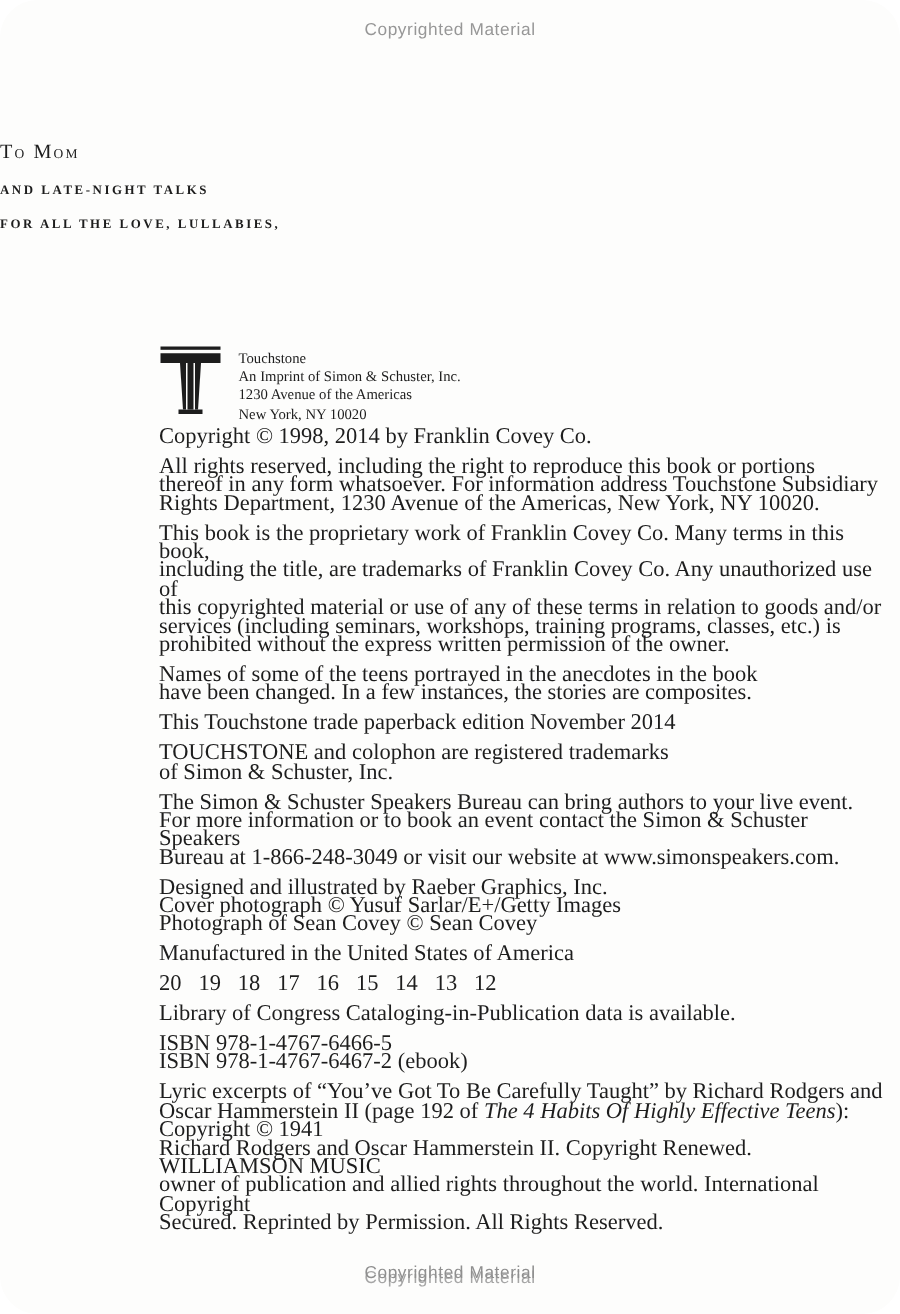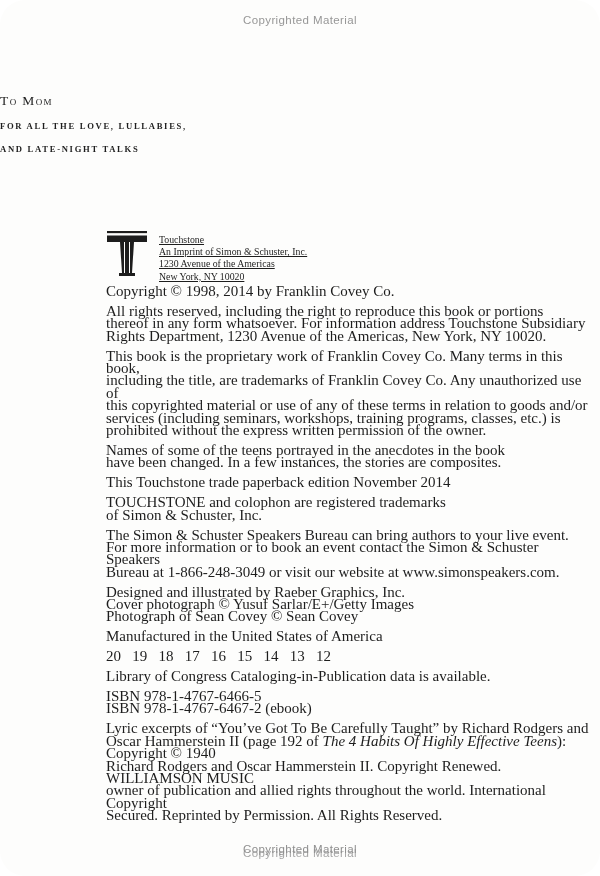--- a/index.html
+++ b/index.html
@@ -43,39 +43,39 @@
     font-weight:bold;
     font-weight:600;
   }
   .dedication-line + .dedication-line { margin-top:13px; }
   .imprint {
     position:absolute; top:230px; left:106px;
     display:flex; align-items:flex-start; gap:11px;
   }
   .logo-box { width:42px; height:48px; }
   .logo-box svg { display:block; width:42px; height:48px; }
-  .imprint-text { font-size:9.8px; line-height:12.2px; padding-top:4px;text-decoration:underline; }
+  .imprint-text { font-size:9.8px; line-height:12.2px; padding-top:4px; }
   .body-block {
     position:absolute; top:285px; left:106px; width:486px;
     font-size:15px; line-height:12.4px;
   }
   .para { white-space:pre-wrap; margin-bottom:7.5px; }
   .italic { font-style:italic; }
 </style>
 </head>
 <body>
 
 <div class="page">
 
   <div class="watermark watermark-top">Copyrighted Material</div>
 
   <div class="dedication">
     <div class="dedication-title">To Mom</div>
+    <div class="dedication-line">AND LATE-NIGHT TALKS</div>
     <div class="dedication-line">FOR ALL THE LOVE, LULLABIES,</div>
-    <div class="dedication-line">AND LATE-NIGHT TALKS</div>
   </div>
 
   <div class="imprint">
     <div class="logo-box">
       <svg viewBox="0 0 42 48" xmlns="http://www.w3.org/2000/svg" aria-hidden="true">
         <rect x="1" y="1" width="40" height="2.2" fill="#1d1d1d"></rect>
         <rect x="1" y="5.5" width="40" height="6.5" fill="#1d1d1d"></rect>
         <polygon points="14,12 28,12 26,43 16,43" fill="#1d1d1d"></polygon>
         <rect x="13" y="43" width="16" height="3" fill="#1d1d1d"></rect>
         <line x1="18.5" y1="12" x2="18.5" y2="43" stroke="#fdfdfc" stroke-width="1"></line>
@@ -111,21 +111,21 @@
 Bureau at 1-866-248-3049 or visit our website at www.simonspeakers.com.</div>
     <div class="para">Designed and illustrated by Raeber Graphics, Inc.
 Cover photograph © Yusuf Sarlar/E+/Getty Images
 Photograph of Sean Covey © Sean Covey</div>
     <div class="para">Manufactured in the United States of America</div>
     <div class="para">20   19   18   17   16   15   14   13   12</div>
     <div class="para">Library of Congress Cataloging-in-Publication data is available.</div>
     <div class="para">ISBN 978-1-4767-6466-5
 ISBN 978-1-4767-6467-2 (ebook)</div>
     <div class="para"><span>Lyric excerpts of “You’ve Got To Be Carefully Taught” by Richard Rodgers and
-Oscar Hammerstein II (page 192 of </span><span class="italic">The 4 Habits Of Highly Effective Teens</span><span>): Copyright © 1940
+Oscar Hammerstein II (page 192 of </span><span class="italic">The 4 Habits Of Highly Effective Teens</span><span>): Copyright © 1941
 Richard Rodgers and Oscar Hammerstein II. Copyright Renewed. WILLIAMSON MUSIC
 owner of publication and allied rights throughout the world. International Copyright
 Secured. Reprinted by Permission. All Rights Reserved.</span></div>
   </div>
 
   <div class="watermark watermark-bottom">Copyrighted Material</div>
 
 </div>
 
 </body></html>

